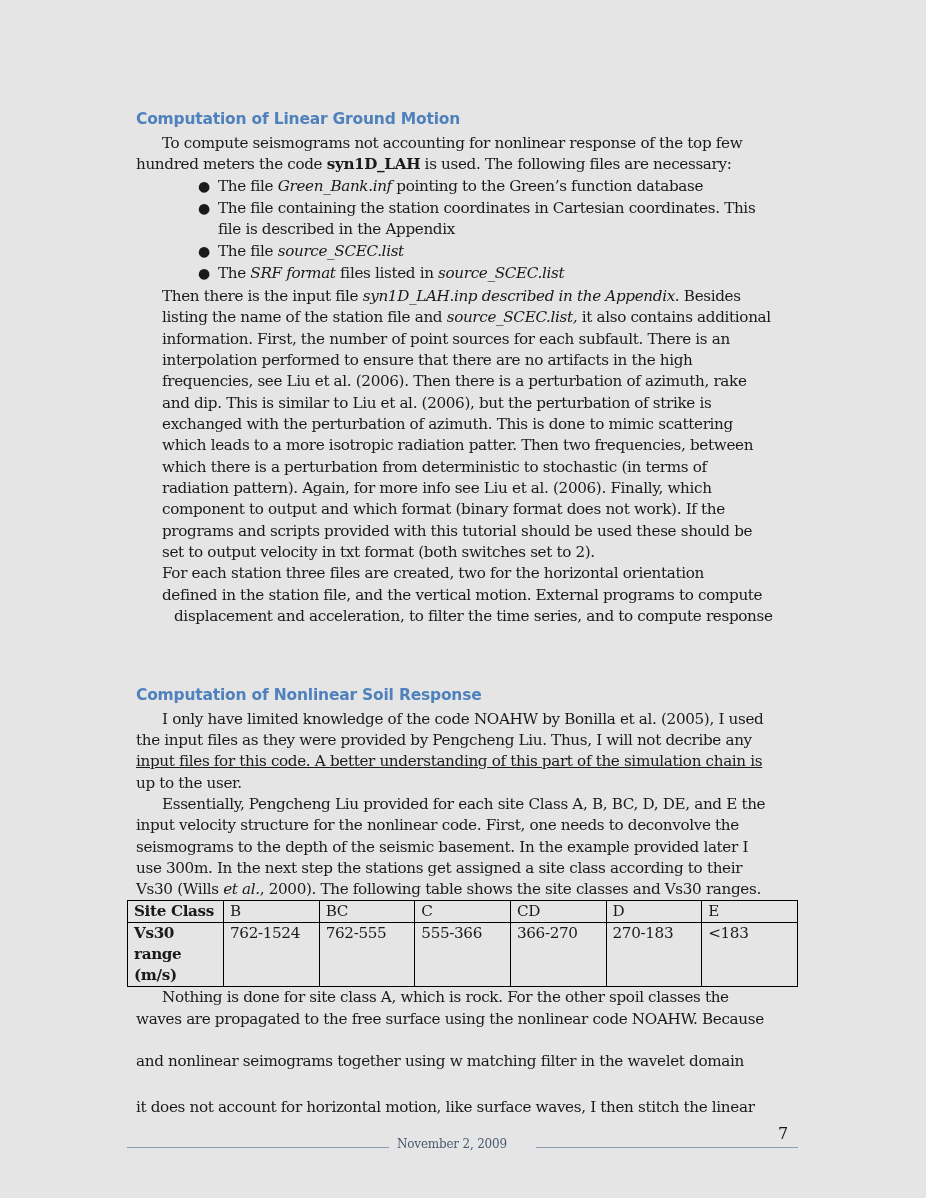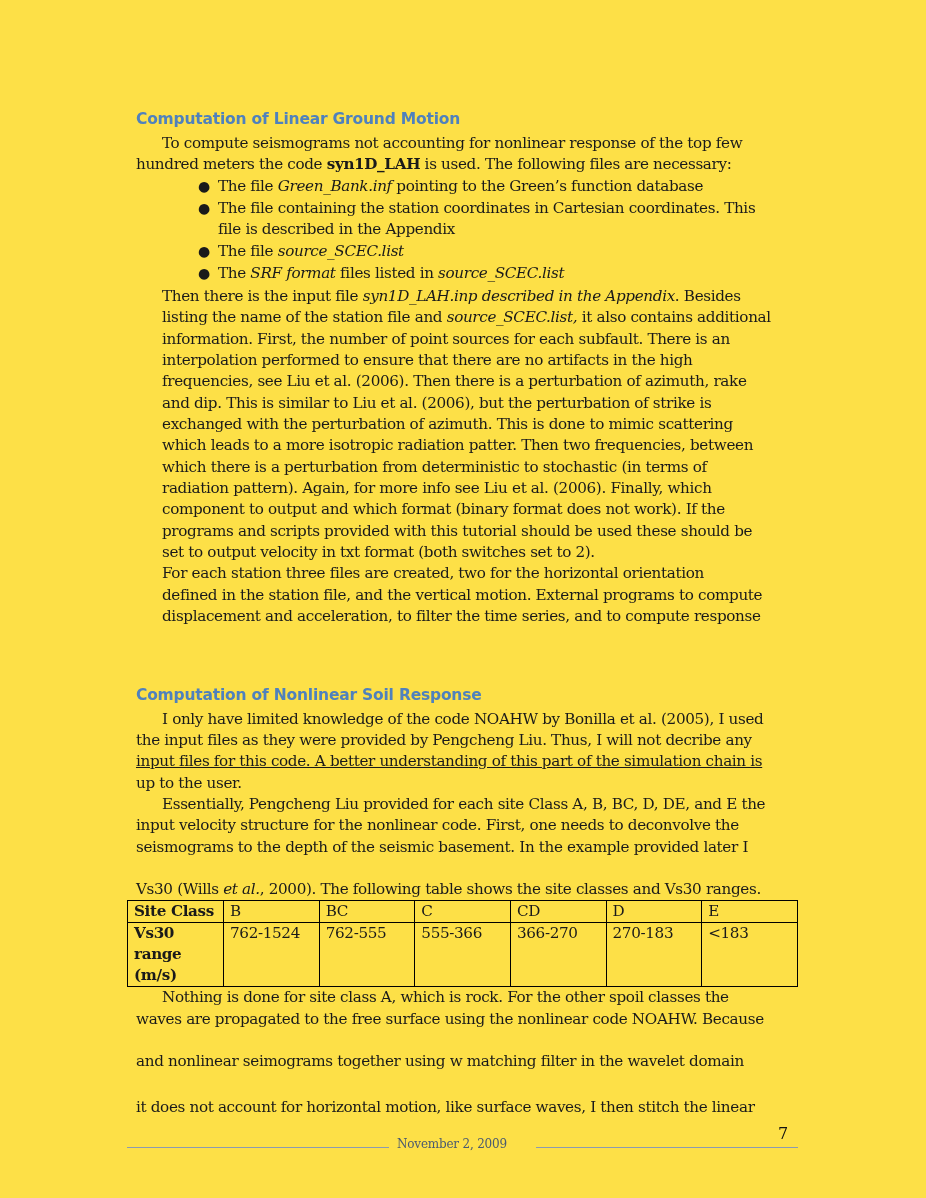--- a/index.html
+++ b/index.html
@@ -1,18 +1,18 @@
 <!DOCTYPE html>
 <html><head>
 <meta charset="utf-8">
 <style>
   html, body { margin: 0; padding: 0; background: #ffffff; }
   body { width: 926px; height: 1198px; position: relative; overflow: hidden;
          font-family: "DejaVu Serif", "Liberation Serif", serif; color: #1a1a1a; }
-  .page { position: absolute; left: 0; top: 0; width: 926px; height: 1198px; background: #fde047; }
+  .page { position: absolute; left: 0; top: 0; width: 926px; height: 1198px; background: #e5e5e5; }
   .heading { position: absolute; left: 136px; font-family: "DejaVu Sans", "Liberation Sans", sans-serif;
              font-weight: bold; font-size: 15.5px; color: #4f81bd; letter-spacing: -0.2px; white-space: nowrap; }
   .line { position: absolute; font-size: 15.2px; line-height: 21.3px; white-space: nowrap; letter-spacing: -0.35px; }
   .indent1 { left: 162px; }
   .flush { left: 136px; }
   .bullet-line { left: 218px; }
   .bullet-dot { position: absolute; left: 198px; font-size: 14px; }
   i { font-style: italic; }
   b { font-weight: bold; }
   table.site { position: absolute; left: 127px; top: 900px; width: 671px; border-collapse: collapse;
@@ -55,32 +55,33 @@
   <div class="line indent1" style="top:414px;">exchanged with the perturbation of azimuth. This is done to mimic scattering</div>
   <div class="line indent1" style="top:435px;">which leads to a more isotropic radiation patter. Then two frequencies, between</div>
   <div class="line indent1" style="top:457px;">which there is a perturbation from deterministic to stochastic (in terms of</div>
   <div class="line indent1" style="top:478px;">radiation pattern). Again, for more info see Liu et al. (2006). Finally, which</div>
   <div class="line indent1" style="top:499px;">component to output and which format (binary format does not work). If the</div>
   <div class="line indent1" style="top:521px;">programs and scripts provided with this tutorial should be used these should be</div>
   <div class="line indent1" style="top:542px;">set to output velocity in txt format (both switches set to 2).</div>
 
   <div class="line indent1" style="top:563px;">For each station three files are created, two for the horizontal orientation</div>
   <div class="line indent1" style="top:585px;">defined in the station file, and the vertical motion. External programs to compute</div>
-  <div class="line indent1" style="top:606px;">displacement and acceleration, to filter the time series, and to compute response</div>
+  <div class="line indent1" style="top:606px;margin-left:12px;">displacement and acceleration, to filter the time series, and to compute response</div>
 
   <div class="heading" style="top:686px;">Computation of Nonlinear Soil Response</div>
 
   <div class="line indent1" style="top:709px;">I only have limited knowledge of the code NOAHW by Bonilla et al. (2005), I used</div>
   <div class="line flush" style="top:730px;">the input files as they were provided by Pengcheng Liu. Thus, I will not decribe any</div>
   <div class="line flush" style="top:751px;text-decoration:underline;">input files for this code. A better understanding of this part of the simulation chain is</div>
   <div class="line flush" style="top:773px;">up to the user.</div>
 
   <div class="line indent1" style="top:794px;">Essentially, Pengcheng Liu provided for each site Class A, B, BC, D, DE, and E the</div>
   <div class="line flush" style="top:815px;">input velocity structure for the nonlinear code. First, one needs to deconvolve the</div>
   <div class="line flush" style="top:837px;">seismograms to the depth of the seismic basement. In the example provided later I</div>
+  <div class="line flush" style="top:858px;">use 300m. In the next step the stations get assigned a site class according to their</div>
   <div class="line flush" style="top:879px;"><span>Vs30  (Wills </span><i>et al.</i><span>, 2000). The following table shows the site classes and Vs30 ranges.</span></div>
 
   <table class="site">
     <tbody>
         <tr>
       <td class="hdr" style="width:84px;">Site Class</td>
       <td style="width:84px;">B</td>
       <td style="width:84px;">BC</td>
       <td style="width:84px;">C</td>
       <td style="width:84px;">CD</td>

